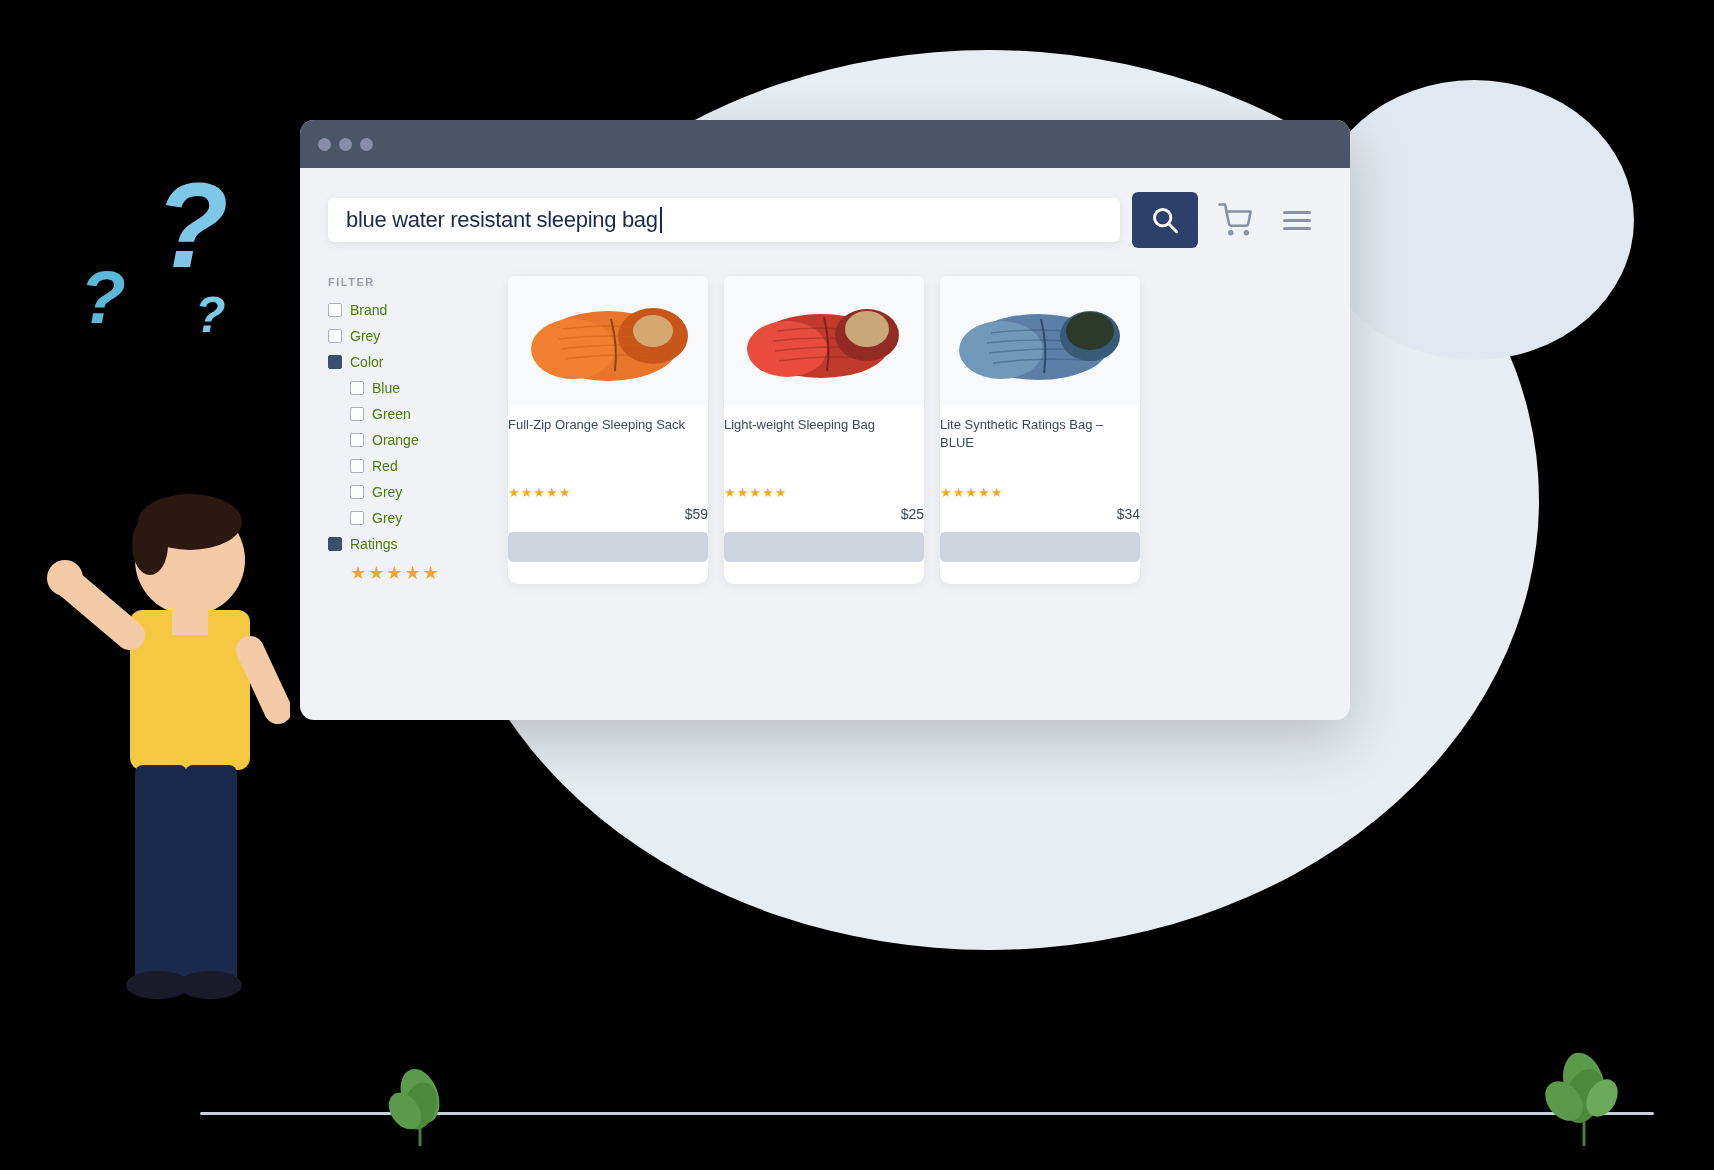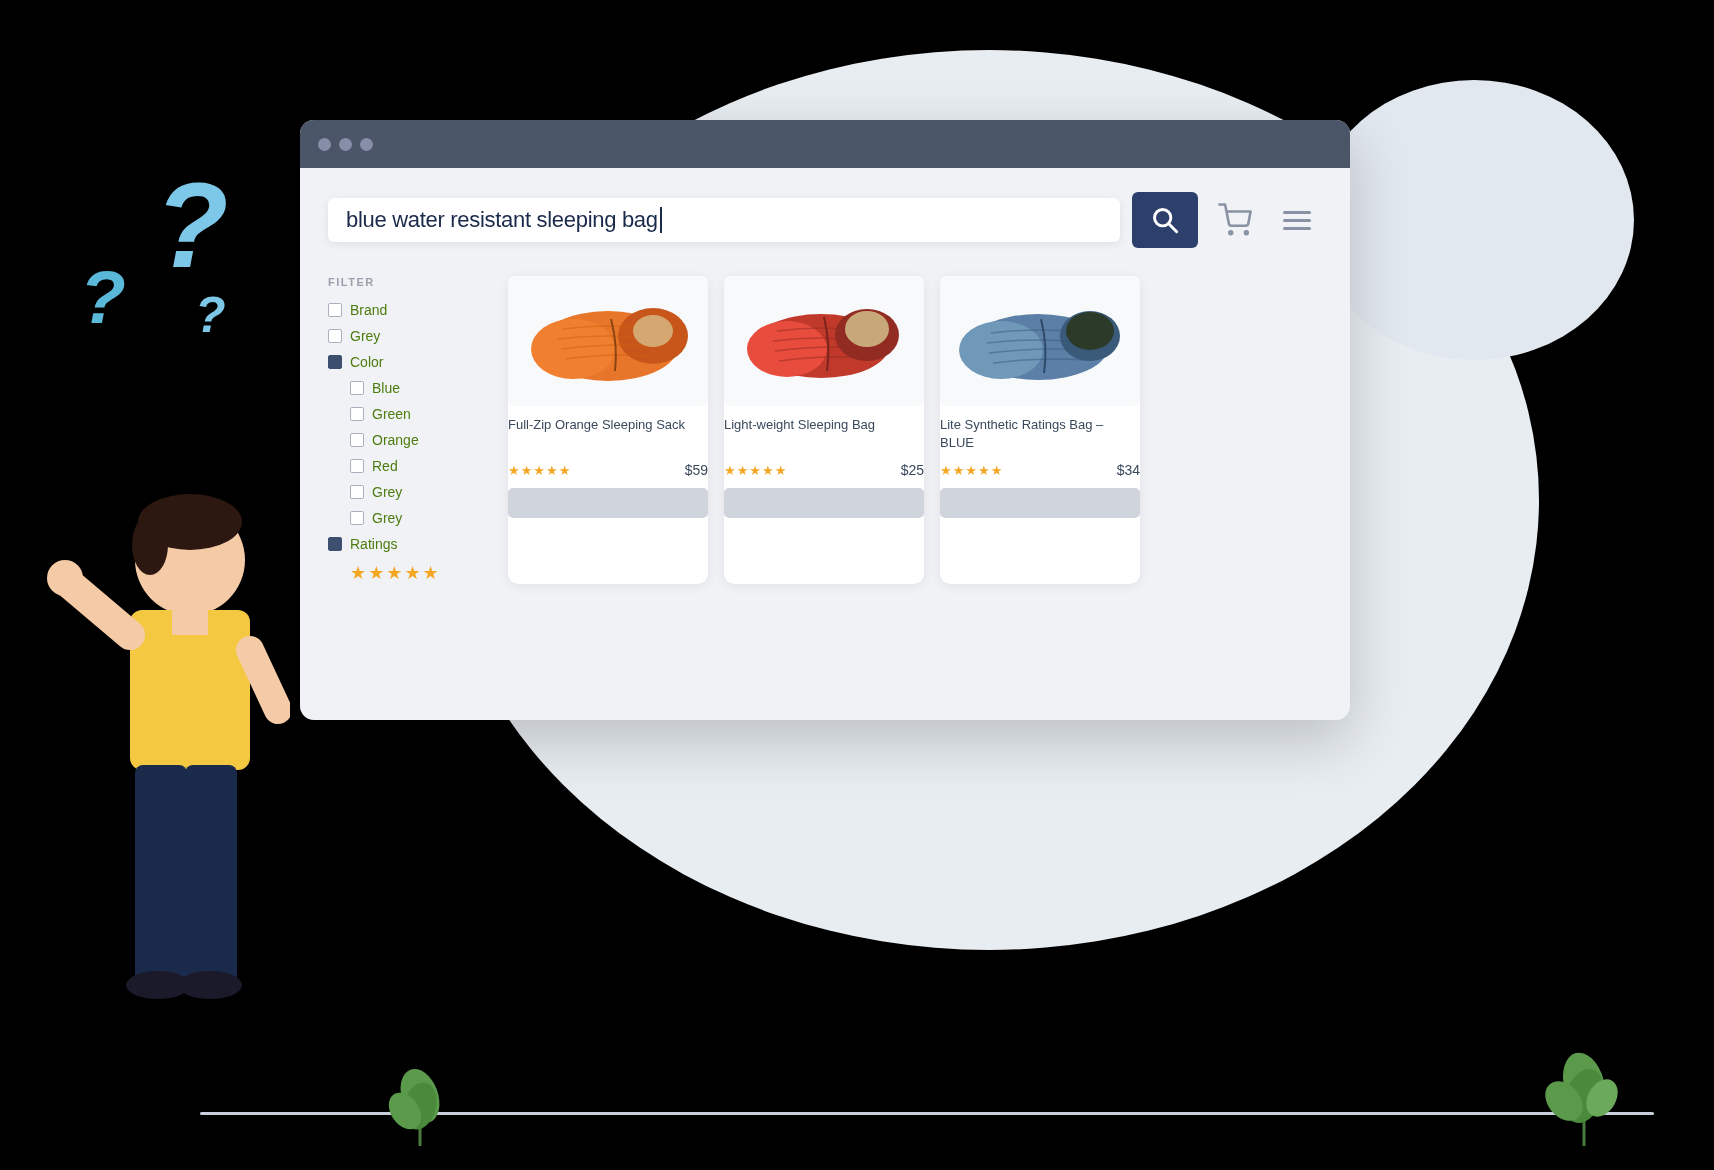--- a/index.html
+++ b/index.html
@@ -272,20 +272,21 @@
 
     .star-s {
       color: #f5a623;
       font-size: 13px;
     }
 
     .product-price {
       font-size: 14px;
       color: #3a4a5c;
       font-weight: 500;
+      margin-top: 44px;
     }
 
     .add-btn {
       height: 30px;
       background: #d0d5dd;
       border-radius: 5px;
       cursor: pointer;
     }
 
     

